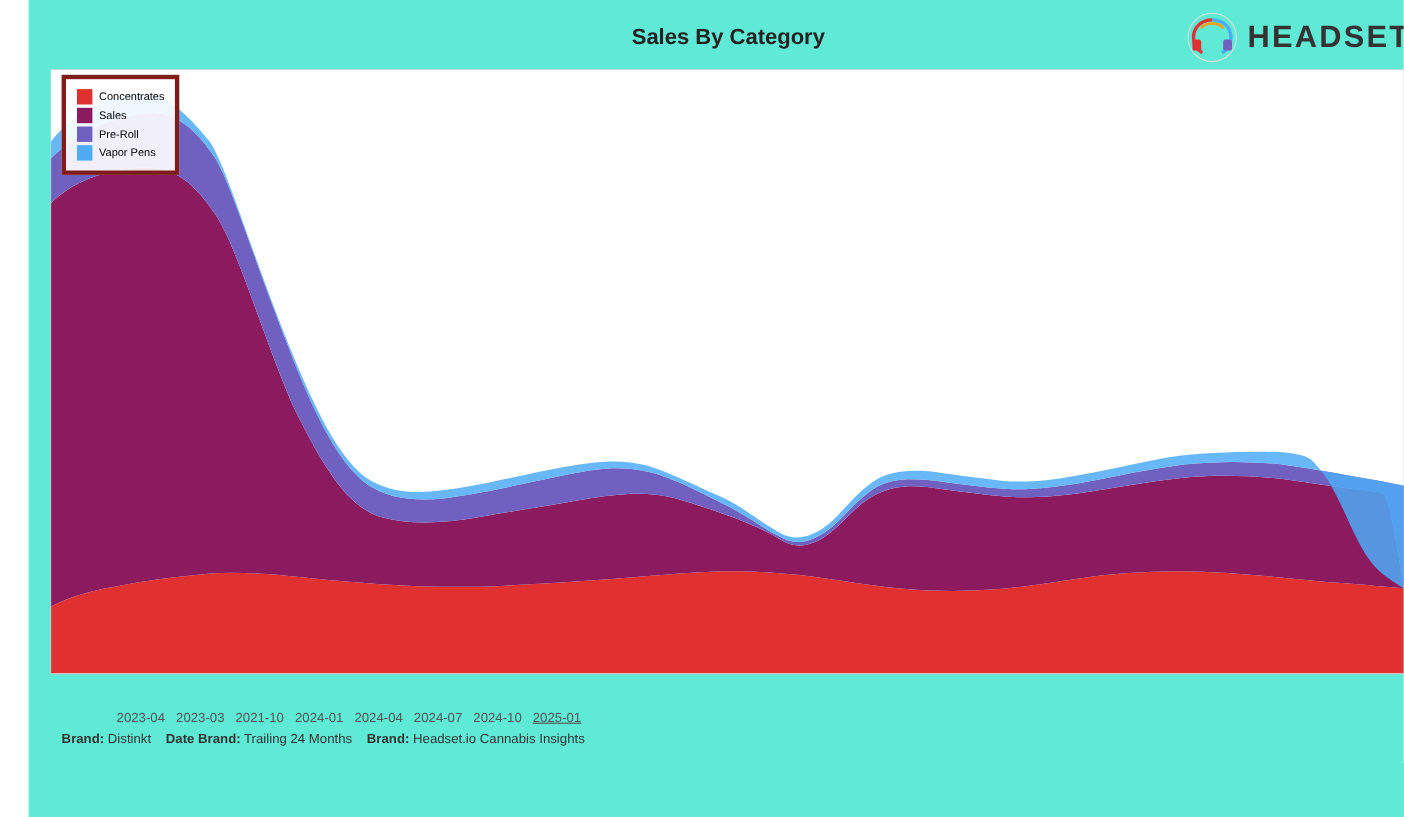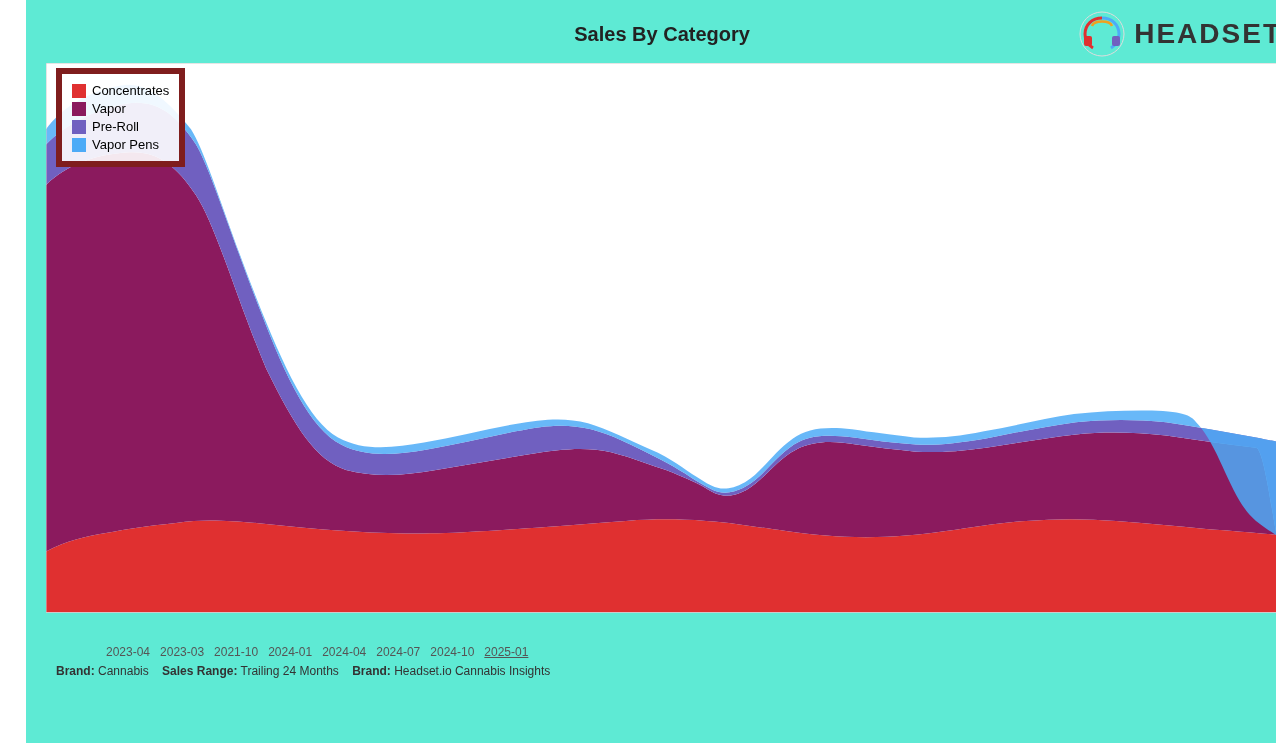--- a/index.html
+++ b/index.html
@@ -44,23 +44,23 @@
     .chart-area {
       position: relative;
       margin: 0 20px;
       height: 580px;
     }
     .legend {
       position: absolute;
       top: 5px;
       left: 10px;
       background: rgba(255,255,255,0.9);
-      border: 6px solid #7f1d1d;
+      border: 4px solid #7f1d1d;
       padding: 6px 10px;
-      font-size: 13px;
+      font-size: 10px;
       z-index: 10;
     }
     .legend-item {
       display: flex;
       align-items: center;
       gap: 6px;
       margin: 3px 0;
     }
     .legend-color {
       width: 14px;
@@ -118,21 +118,21 @@
 
   <div class="chart-area">
     
     <div class="legend">
       <div class="legend-item">
         <span class="legend-color" style="background:#e03030;"></span>
         <span>Concentrates</span>
       </div>
       <div class="legend-item">
         <span class="legend-color" style="background:#8b1a5e;"></span>
-        <span>Vapor</span>
+        <span>Sales</span>
       </div>
       <div class="legend-item">
         <span class="legend-color" style="background:#7060c0;"></span>
         <span>Pre-Roll</span>
       </div>
       <div class="legend-item">
         <span class="legend-color" style="background:#4dabf7;"></span>
         <span>Vapor Pens</span>
       </div>
     </div>
@@ -304,21 +304,21 @@
     <span>2021-10</span>
     <span>2024-01</span>
     <span>2024-04</span>
     <span>2024-07</span>
     <span>2024-10</span>
     <span style="margin-right:10px;text-decoration:underline;">2025-01</span>
   </div>
 
   <div class="footer">
     <span class="label">Brand:</span>
-    <span>Cannabis</span>
+    <span>Distinkt</span>
     &nbsp;&nbsp;
-    <span class="label">Sales Range:</span>
+    <span class="label">Date Brand:</span>
     <span>Trailing 24 Months</span>
     &nbsp;&nbsp;
     <span class="label">Brand:</span>
     <span>Headset.io Cannabis Insights</span>
   </div>
 </div>
 
 </body></html>

